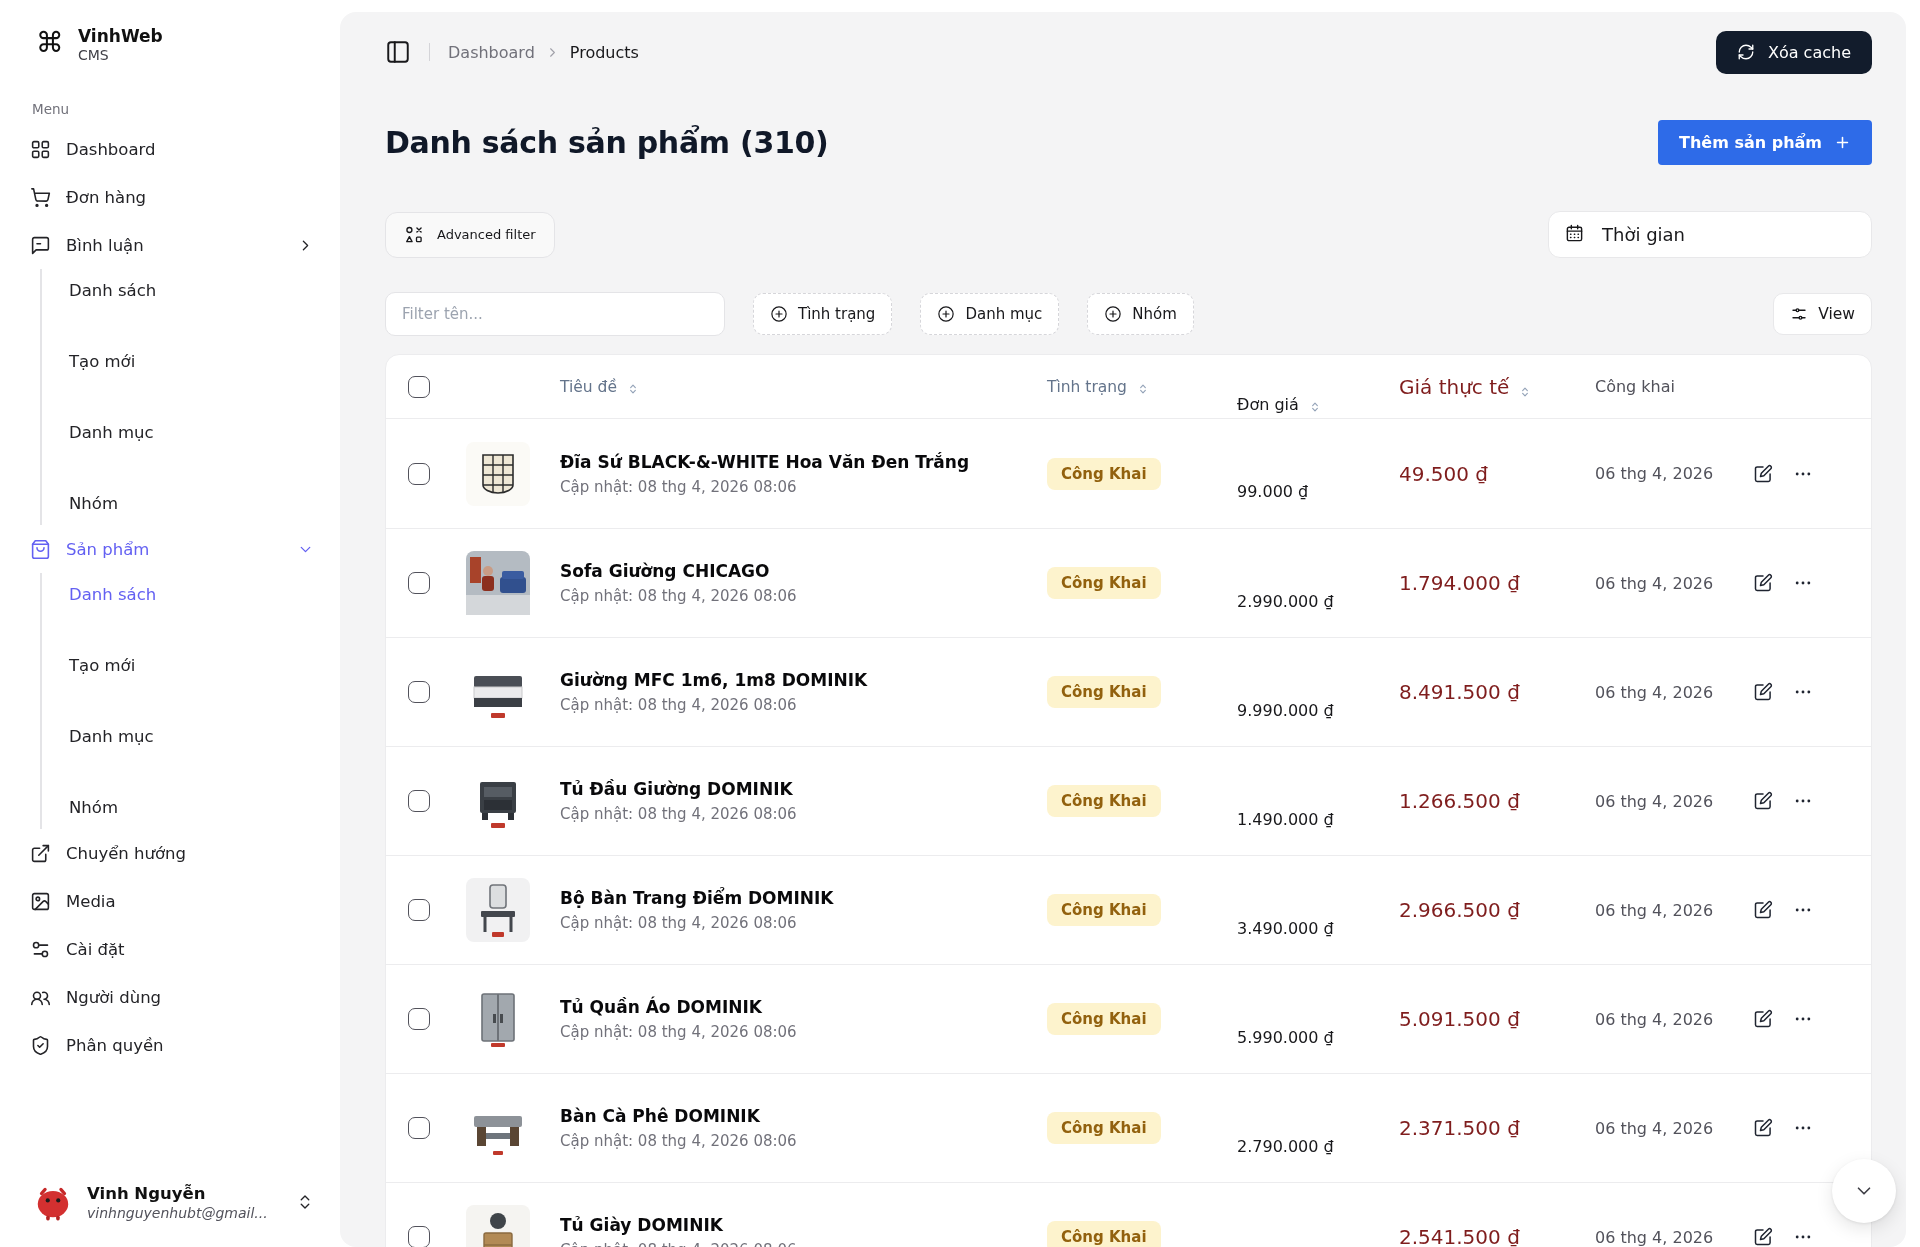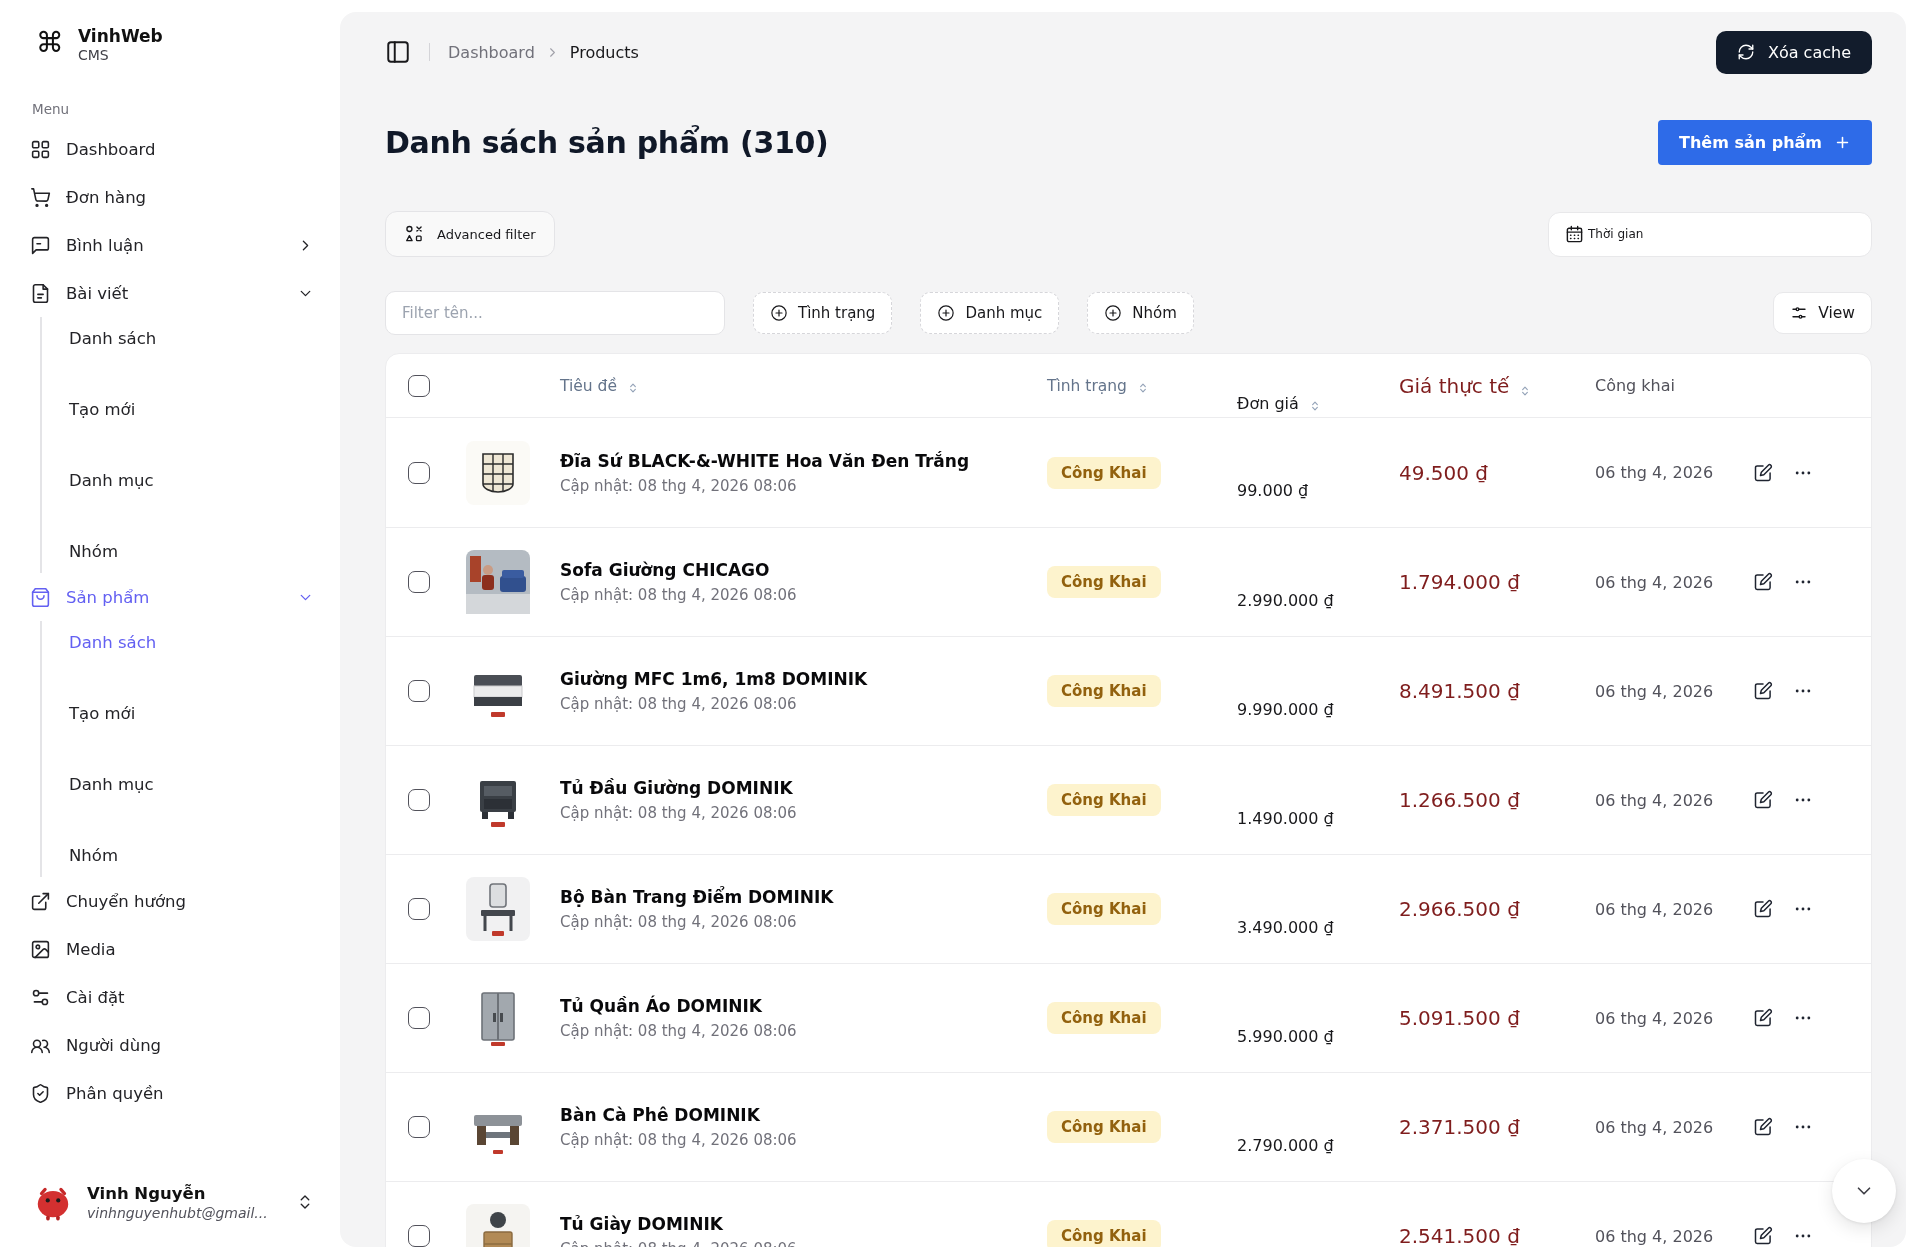--- a/index.html
+++ b/index.html
@@ -51,22 +51,22 @@
   .title-row { display:flex; align-items:center; justify-content:space-between; margin-top:44px; }
   .page-title { font-size:30px; font-weight:700; color:#101828; letter-spacing:-.3px; }
   .btn-primary { display:flex; align-items:center; gap:12px; background:#2e6be8; color:#fff; border:none;
                  border-radius:4px; padding:13px 21px; font-size:16px; font-weight:600; cursor:pointer; font-family:inherit; }
   .btn-primary .bicon { width:17px; height:17px; stroke-width:2.2; }
 
   .toolbar-row { display:flex; align-items:center; justify-content:space-between; margin-top:46px; }
   .btn-ghost { display:flex; align-items:center; gap:13px; background:rgba(255,255,255,.45); border:1px solid #e4e4e7;
                border-radius:12px; padding:12px 18px; font-size:13px; font-weight:500; color:#18181b; cursor:pointer; font-family:inherit; }
   .btn-ghost .bicon { width:20px; height:20px; stroke-width:1.6; }
-  .btn-time { display:flex; align-items:center; gap:4px; width:324px; background:#fff; border:1px solid #e8e8ea;
-              border-radius:12px; padding:12px 16px; font-size:12px; color:#18181b; cursor:pointer; font-family:inherit; }
+  .btn-time { display:flex; align-items:flex-start; gap:18px; width:324px; background:#fff; border:1px solid #e8e8ea;
+              border-radius:12px; padding:12px 16px; font-size:18px; color:#18181b; cursor:pointer; font-family:inherit; }
   .btn-time .bicon { width:19px; height:19px; }
 
   .filter-row { display:flex; align-items:center; margin-top:34px; gap:28px; }
   .filter-input { width:340px; height:44px; border:1px solid #e4e4e7; border-radius:10px; background:#fff;
                   padding:0 16px; font-size:15px; color:#18181b; font-family:inherit; outline:none; }
   .filter-input::placeholder { color:#9ca3af; }
   .btn-dashed { display:flex; align-items:center; gap:10px; height:42px; padding:0 16px; background:#fff;
                 border:1px dashed #d6d6da; border-radius:10px; font-size:15px; font-weight:500; color:#18181b;
                 cursor:pointer; font-family:inherit; }
   .btn-dashed .bicon { width:18px; height:18px; stroke-width:1.6; }
@@ -141,31 +141,20 @@
     <div class="nav-item">
       <svg class="nicon ic" viewBox="0 0 24 24">
           <path d="M21 15a2 2 0 0 1-2 2H7l-4 4V5a2 2 0 0 1 2-2h14a2 2 0 0 1 2 2z"></path>
           <path d="M8 10h4"></path>
         </svg>
       <span>Bình luận</span>
       <svg class="chev ic" viewBox="0 0 24 24">
           <path d="m9 18 6-6-6-6"></path>
         </svg>
     </div>
-    <div class="nav-item">
-      <svg class="nicon ic" viewBox="0 0 24 24">
-          <path d="M15 2H6a2 2 0 0 0-2 2v16a2 2 0 0 0 2 2h12a2 2 0 0 0 2-2V7Z"></path>
-          <path d="M15 2v5h5"></path>
-          <path d="M9 13h6M9 17h4"></path>
-        </svg>
-      <span>Bài viết</span>
-      <svg class="chev ic" viewBox="0 0 24 24">
-          <path d="m6 9 6 6 6-6"></path>
-        </svg>
-    </div>
     <div class="sub">
       <div class="sub-item">Danh sách</div>
       <div class="sub-item">Tạo mới</div>
       <div class="sub-item">Danh mục</div>
       <div class="sub-item">Nhóm</div>
     </div>
     <div class="nav-item active">
       <svg class="nicon ic" viewBox="0 0 24 24">
           <path d="M6 2 3 6v14a2 2 0 0 0 2 2h14a2 2 0 0 0 2-2V6l-3-4Z"></path>
           <path d="M3 6h18"></path>

